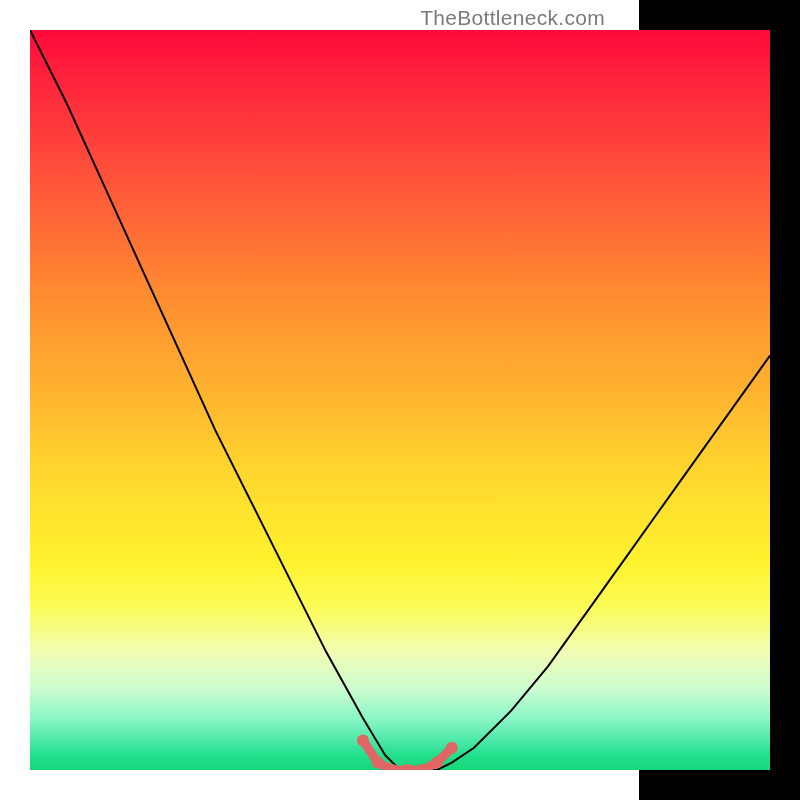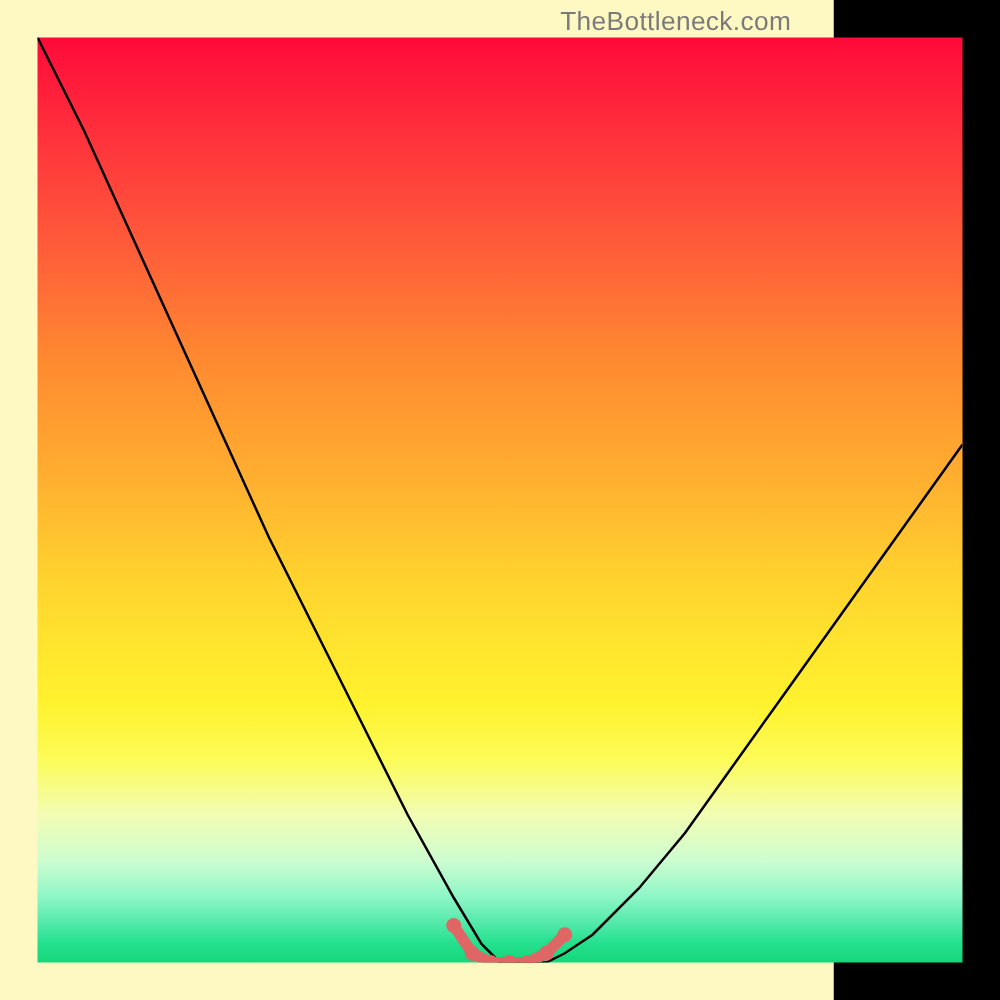--- a/index.html
+++ b/index.html
@@ -10,22 +10,21 @@
     background: #000;
     overflow: hidden;
     font-family: Arial, Helvetica, sans-serif;
   }
   .frame {
     position: absolute;
     left: 0;
     top: 0;
     width: 639px;
     height: 800px;
-    background: #fef9c3;
-    padding-left: 28px;
+    background: #ffffff;
   }
   .plot {
     position: absolute;
     left: 30px;
     top: 30px;
     width: 740px;
     height: 740px;
     
     background: linear-gradient(
       to bottom,

